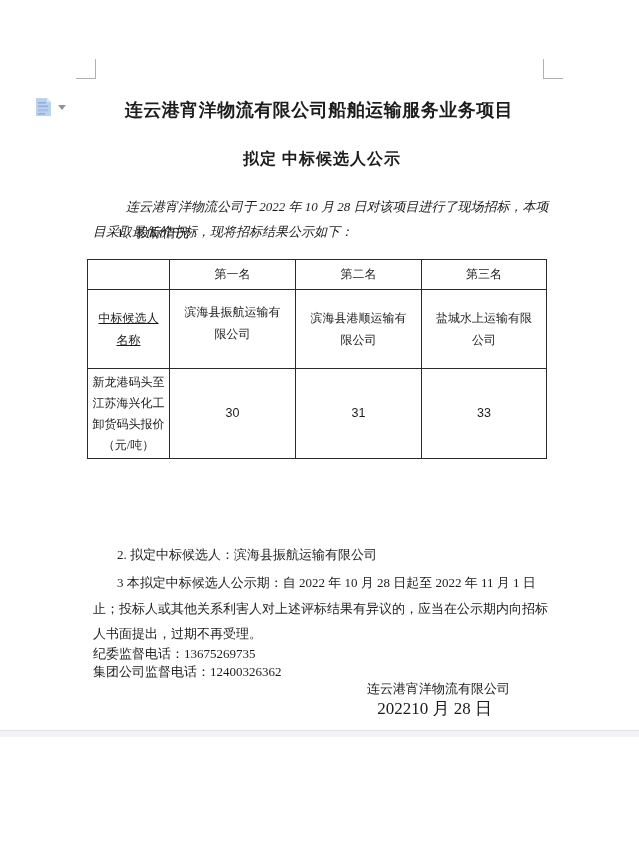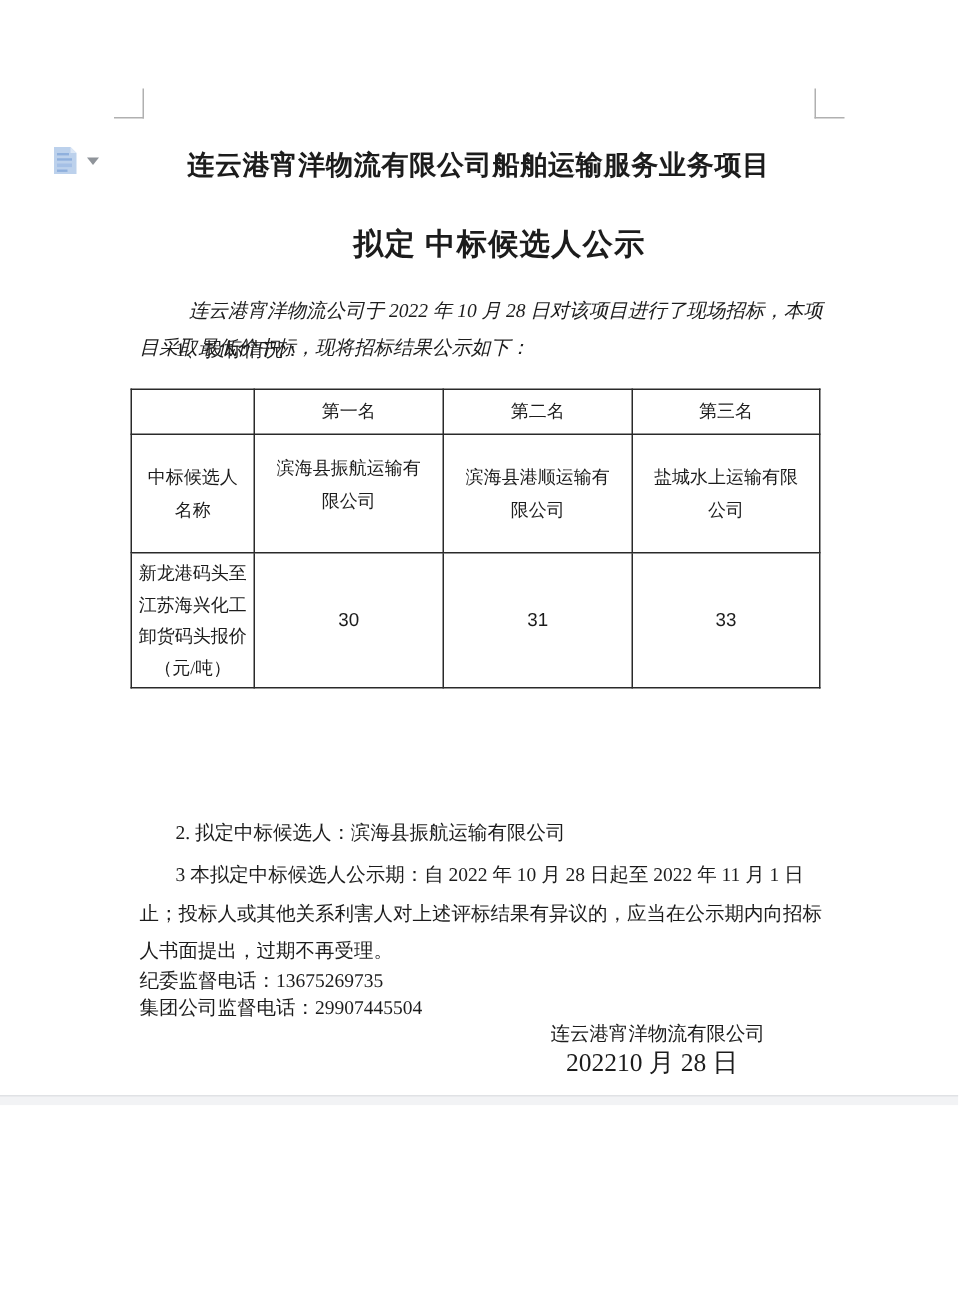--- a/index.html
+++ b/index.html
@@ -22,42 +22,42 @@
     position:absolute; left:23px; top:9px; width:0; height:0;
     border-left:4px solid transparent; border-right:4px solid transparent;
     border-top:5px solid #8f949a;
   }
 
   .doc-title {
     position:absolute; left:95px; top:98px; width:448px; text-align:center;
     font-size:18px; font-weight:bold; letter-spacing:0.5px; white-space:nowrap;
   }
   .doc-subtitle {
-    position:absolute; left:109px; top:149px; width:448px; text-align:center;
-    font-size:20px; font-weight:bold; letter-spacing:1px; white-space:nowrap;
+    position:absolute; left:98px; top:149px; width:448px; text-align:center;
+    font-size:16px; font-weight:bold; letter-spacing:1px; white-space:nowrap;
   }
   .intro {
     position:absolute; left:93px; top:194px; font-size:13px; line-height:25px;
     white-space:pre; text-indent:33px;font-style:italic;
   }
   .sec1 { position:absolute; left:117px; top:224px; font-size:13px; }
 
   table.bids {
     position:absolute; left:87px; top:259px; border-collapse:collapse;
     table-layout:fixed; font-size:12px;
   }
   table.bids td {
     border:1px solid #2a2a2a; text-align:center; vertical-align:middle;
     padding:0 3px; line-height:21px; white-space:pre; overflow:hidden;
   }
   tr.r-head  td { height:29px; }
   tr.r-name  td { height:78px; line-height:22px; }
   tr.r-price td { height:86px; }
   tr.r-price2 td { height:89px; }
-  td.lab { line-height:22px; }
+  td.lab { line-height:22px;text-decoration:underline; }
   td.price-lab { text-align:left; padding-left:4px; line-height:22px; }
   td.num { font-family:"Liberation Sans","DejaVu Sans",sans-serif; font-size:12.5px; }
   td .raised { position:relative; top:-6px; display:block; }
 
   .p2 { position:absolute; left:117px; top:546px; font-size:13px; white-space:nowrap; }
   .p3 {
     position:absolute; left:93px; top:570px; font-size:13px; line-height:25.5px;
     white-space:pre; text-indent:24px;
   }
   .phone1 { position:absolute; left:93px; top:645px; font-size:13px; }
@@ -137,20 +137,20 @@
     </tr>
   </tbody>
     </table>
 
   <div class="p2">2. 拟定中标候选人：滨海县振航运输有限公司</div>
   <div class="p3">3 本拟定中标候选人公示期：自 2022 年 10 月 28 日起至 2022 年 11 月 1 日
 止；投标人或其他关系利害人对上述评标结果有异议的，应当在公示期内向招标
 人书面提出，过期不再受理。</div>
 
   <div class="phone1">纪委监督电话：13675269735</div>
-  <div class="phone2">集团公司监督电话：29907445504</div>
+  <div class="phone2">集团公司监督电话：12400326362</div>
 
   <div class="sig-company">连云港宵洋物流有限公司</div>
   <div class="sig-date">202210 月 28 日</div>
 
   <div class="bottom-bar"></div>
 
 </div>
 
 </body></html>

